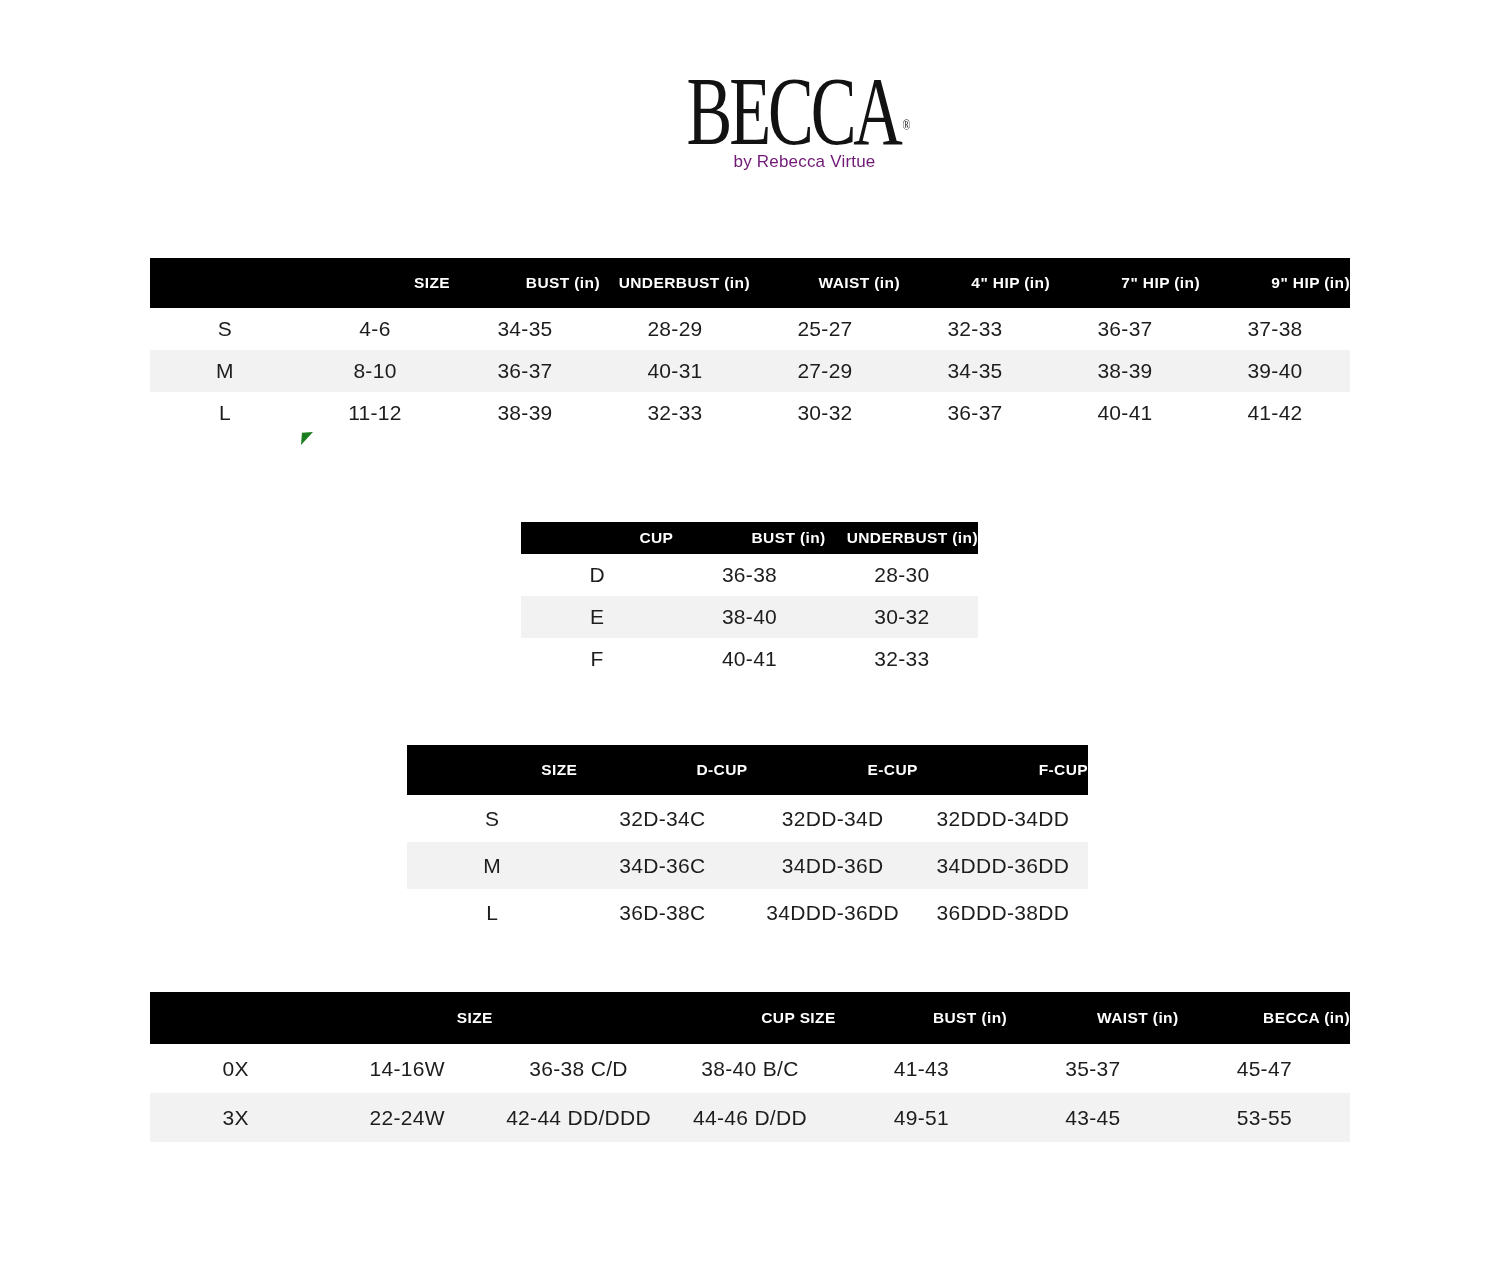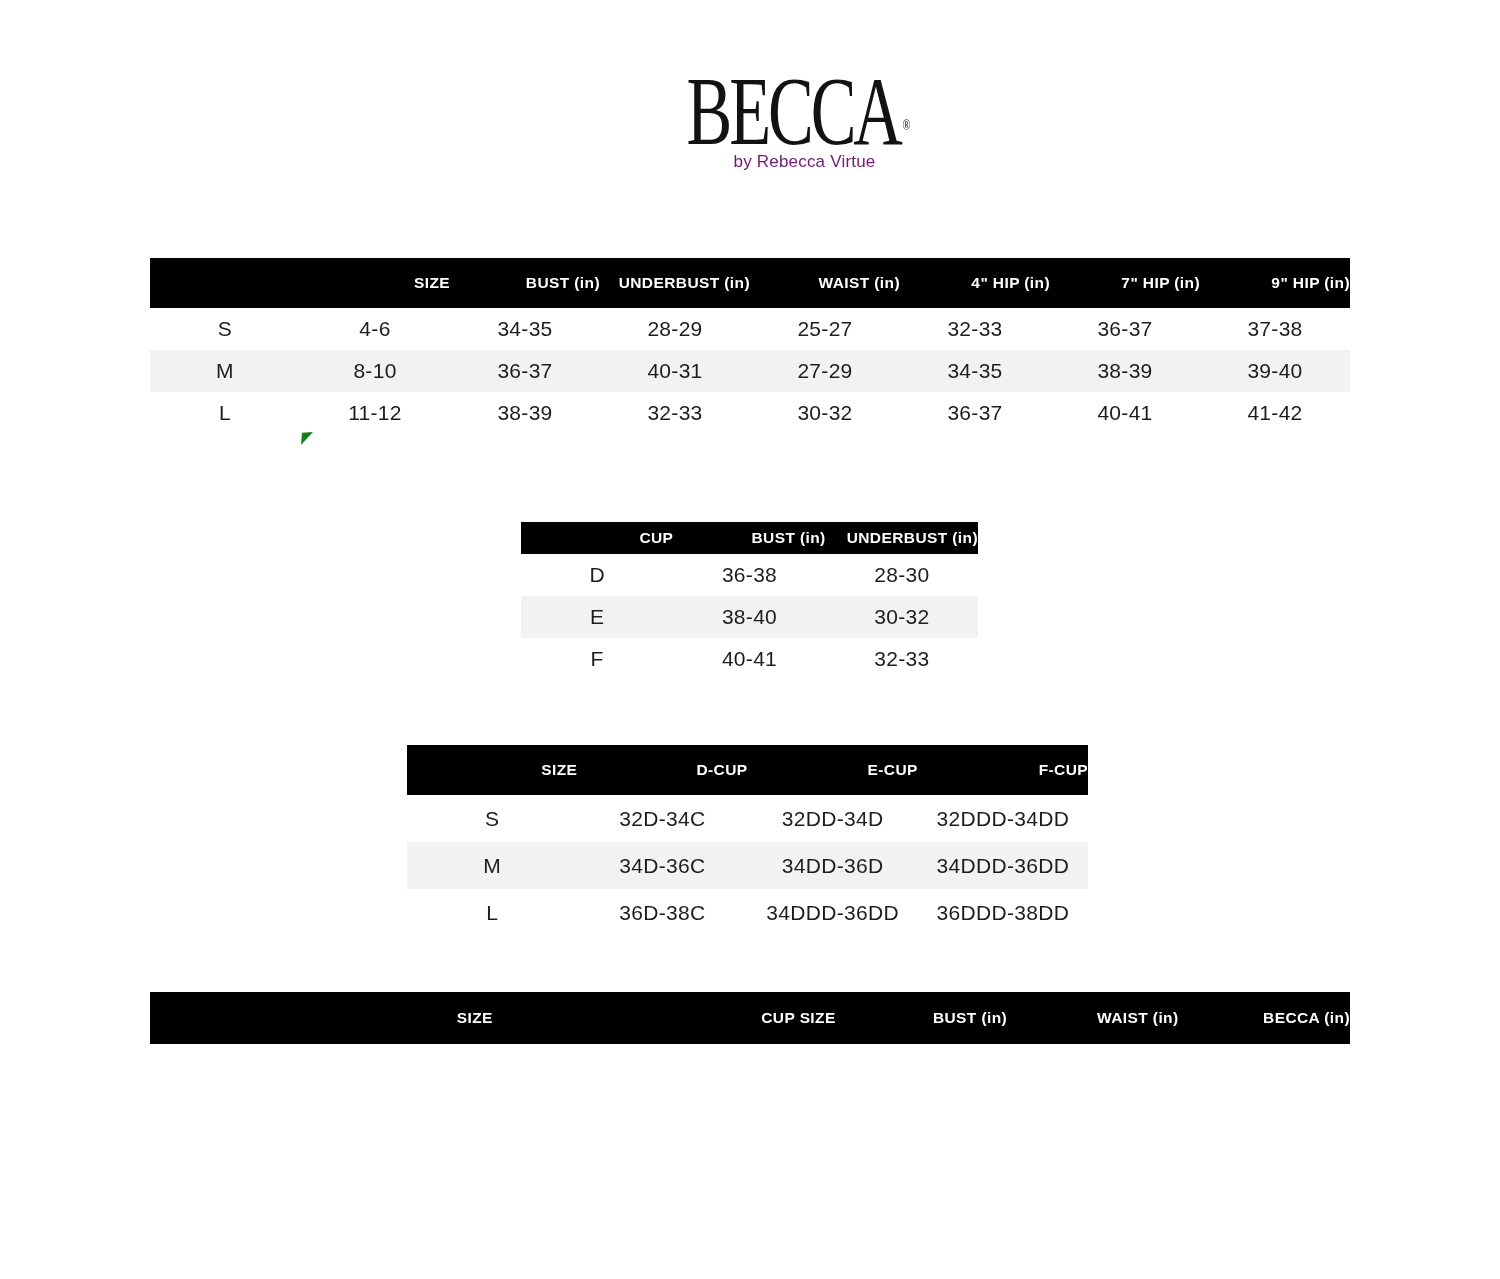--- a/index.html
+++ b/index.html
@@ -226,17 +226,35 @@
         <thead>
           <tr>
             <th colspan="2">SIZE</th>
             <th colspan="2">CUP SIZE</th>
             <th colspan="1">BUST (in)</th>
             <th colspan="1">WAIST (in)</th>
             <th colspan="1">BECCA (in)</th>
           </tr>
         </thead>
         <tbody>
+          <tr>
+            <td>0X</td>
+            <td>14-16W</td>
+            <td>36-38 C/D</td>
+            <td>38-40 B/C</td>
+            <td>41-43</td>
+            <td>35-37</td>
+            <td>45-47</td>
+          </tr>
+          <tr>
+            <td>3X</td>
+            <td>22-24W</td>
+            <td>42-44 DD/DDD</td>
+            <td>44-46 D/DD</td>
+            <td>49-51</td>
+            <td>43-45</td>
+            <td>53-55</td>
+          </tr>
         </tbody>
       </table>
     </div>
 
 </div>
 
 </body></html>

